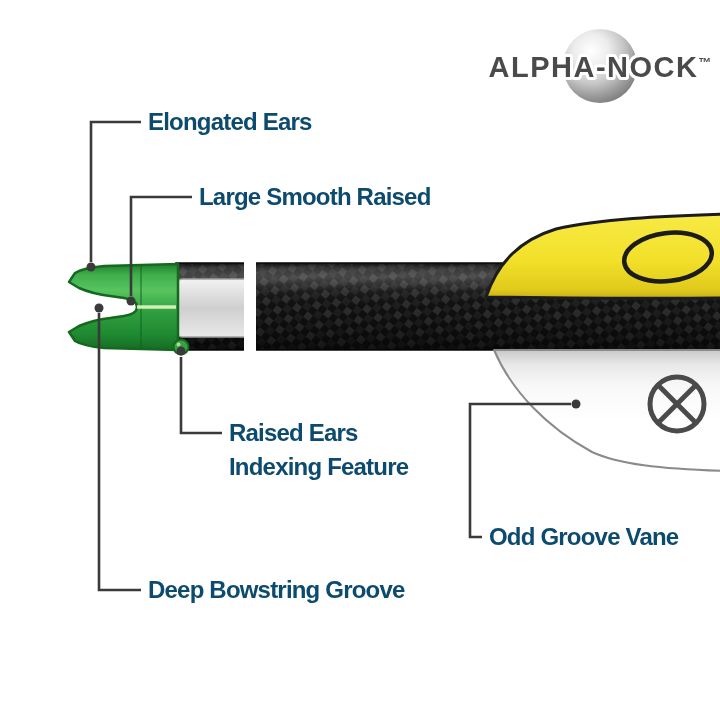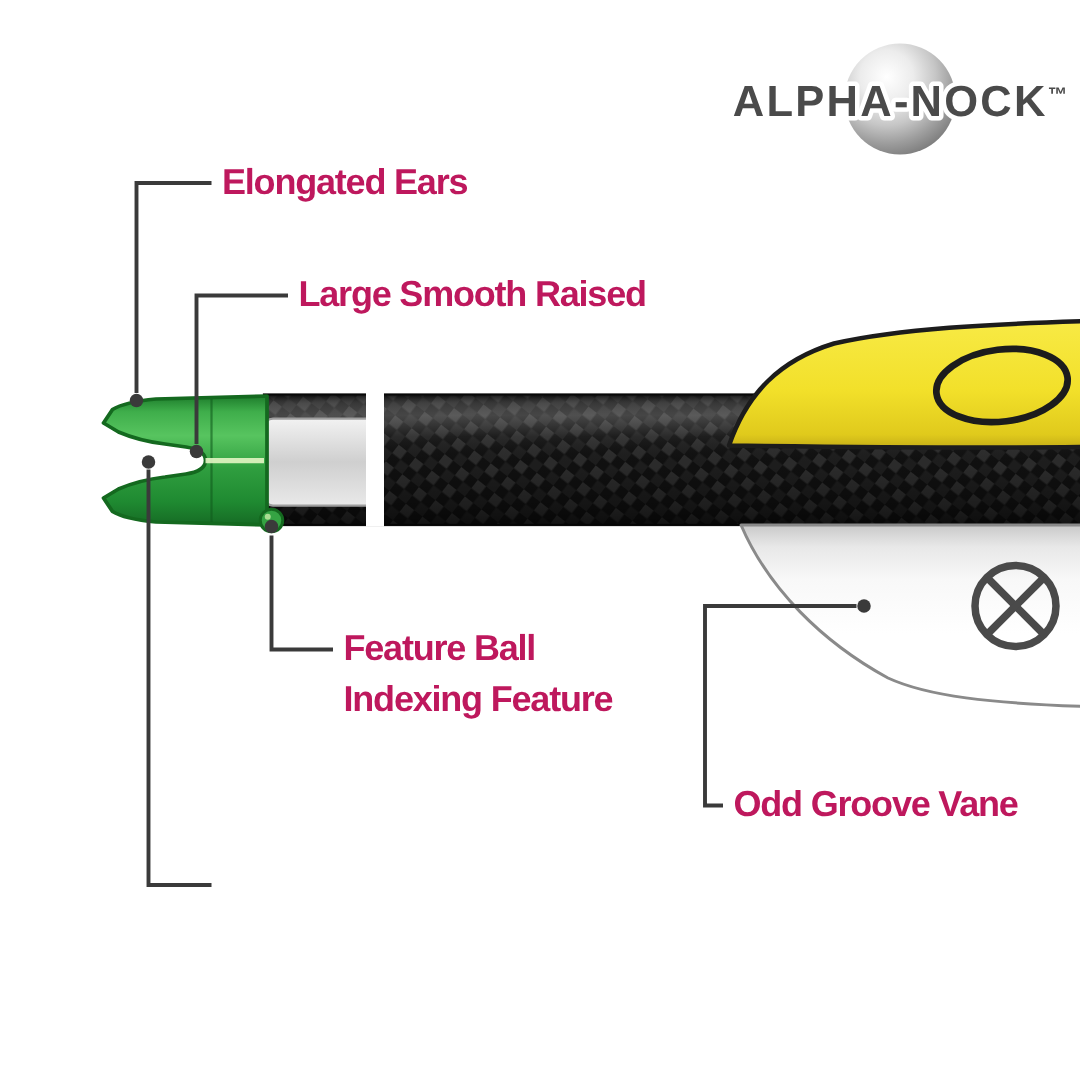--- a/index.html
+++ b/index.html
@@ -2,21 +2,21 @@
 <html><head>
 <meta charset="utf-8">
 <style>
   html,body{margin:0;padding:0;background:#ffffff;}
   .stage{
     position:relative;width:720px;height:720px;background:#ffffff;
     overflow:hidden;font-family:"Liberation Sans",sans-serif;
   }
   .stage svg{position:absolute;left:0;top:0;}
   .label{
-    position:absolute;font-weight:bold;font-size:24px;color:#be185d;
+    position:absolute;font-weight:bold;font-size:24px;color:#0c4a6e;
     letter-spacing:-0.8px;line-height:26px;white-space:nowrap;
   }
   .label.wrap{white-space:normal;width:200px;line-height:34px;}
 </style>
 </head>
 <body>
 
 <div class="stage">
 
   <svg width="720" height="720" viewBox="0 0 720 720">
@@ -119,18 +119,19 @@
     <g>
       <circle cx="600" cy="66" r="37" fill="url(#sphereGrad)"></circle>
       <text x="600" y="77" text-anchor="middle" font-family="Liberation Sans, sans-serif" font-size="29" font-weight="bold" letter-spacing="1.5" fill="#4a4a4a" stroke="#ffffff" stroke-width="6" paint-order="stroke" stroke-linejoin="round"><tspan>ALPHA-NOCK</tspan><tspan font-size="13" dy="-10" letter-spacing="0">™</tspan></text>
     </g>
   </svg>
 
   <div class="label" style="left:148px;top:109px">Elongated Ears</div>
 
   <div class="label" style="left:199px;top:184px">Large Smooth Raised</div>
 
-  <div class="label wrap" style="left:229px;top:416px">Feature Ball Indexing Feature</div>
+  <div class="label wrap" style="left:229px;top:416px">Raised Ears Indexing Feature</div>
 
   <div class="label" style="left:489px;top:524px">Odd Groove Vane</div>
 
+  <div class="label" style="left:148px;top:577px">Deep Bowstring Groove</div>
 
 </div>
 
 </body></html>

